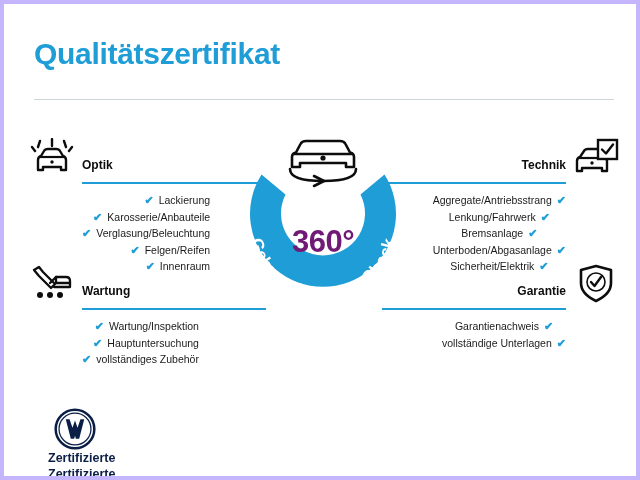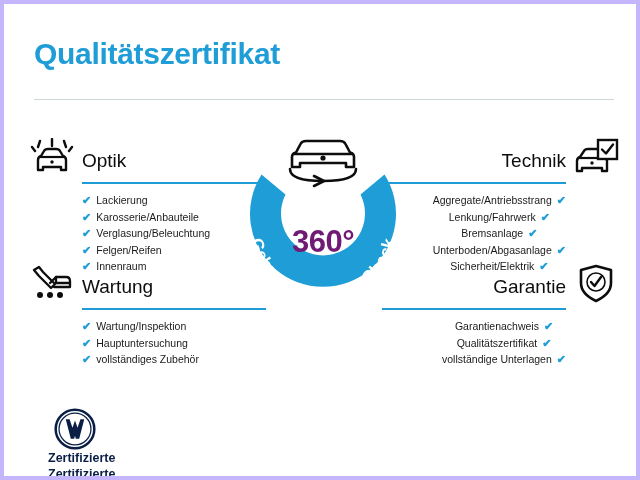--- a/index.html
+++ b/index.html
@@ -62,22 +62,22 @@
     align-items: center;
     justify-content: center;
   }
   .sec-icon svg { display: block; }
   .left .sec-icon  { left: 0; }
   .right .sec-icon { right: 0; }
 
   .sec-title {
     position: absolute;
     bottom: 10px;
-    font-size: 19px;
-    font-weight: normal;
+    font-size: 12px;
+    font-weight: bold;
     color: #0d0d0d;
     white-space: nowrap;
     text-align: right;
   }
   .left  .sec-title { left: 56px; }
   .right .sec-title { right: 56px; }
 
   .sec-rule {
     position: absolute;
     height: 2px;
@@ -87,21 +87,21 @@
   .left  .sec-rule { left: 56px;  width: 184px; }
   .right .sec-rule { right: 56px; width: 184px; }
 
   .sec-list {
     margin: 0;
     padding: 0;
     list-style: none;
     position: absolute;
     top: 56px;
   }
-  .left  .sec-list { left: 56px;  text-align: left; }
+  .left  .sec-list { left: 56px;  text-align: right; }
   .right .sec-list { right: 56px; text-align: center; }
 
   .sec-list li {
     font-size: 10.5px;
     color: #1a1a1a;
     line-height: 16.5px;
     white-space: nowrap;
   }
   .check {
     color: #1e9dd7;
@@ -242,21 +242,20 @@
           <path d="M20 3 L35 7 L35 20 Q35 31 20 38 Q5 31 5 20 L5 7 Z" fill="none" stroke="#0d0d0d" stroke-width="2.6" stroke-linejoin="round"></path>
           <circle cx="20" cy="19" r="9" fill="none" stroke="#0d0d0d" stroke-width="1.6"></circle>
           <path d="M15 19 L18.5 23 L25 14" fill="none" stroke="#0d0d0d" stroke-width="2.4" stroke-linecap="round" stroke-linejoin="round"></path>
         </svg>
       </div>
       <div class="sec-title">Garantie</div>
     </div>
     <div class="sec-rule"></div>
     <ul class="sec-list">
       <li><span>Garantienachweis</span><span class="check">✔</span></li>
-      <li><span>Qualitätszertifikat</span><span class="check">✔</span></li>
       <li><span>vollständige Unterlagen</span><span class="check">✔</span></li>
     </ul>
   </div>
 
   <div id="badge">
     <svg width="182" height="185" viewBox="0 0 182 185">
       <defs>
         <path id="arcpath" d="M 18 103 A 73 73 0 0 0 164 103" fill="none"></path>
       </defs>
 

